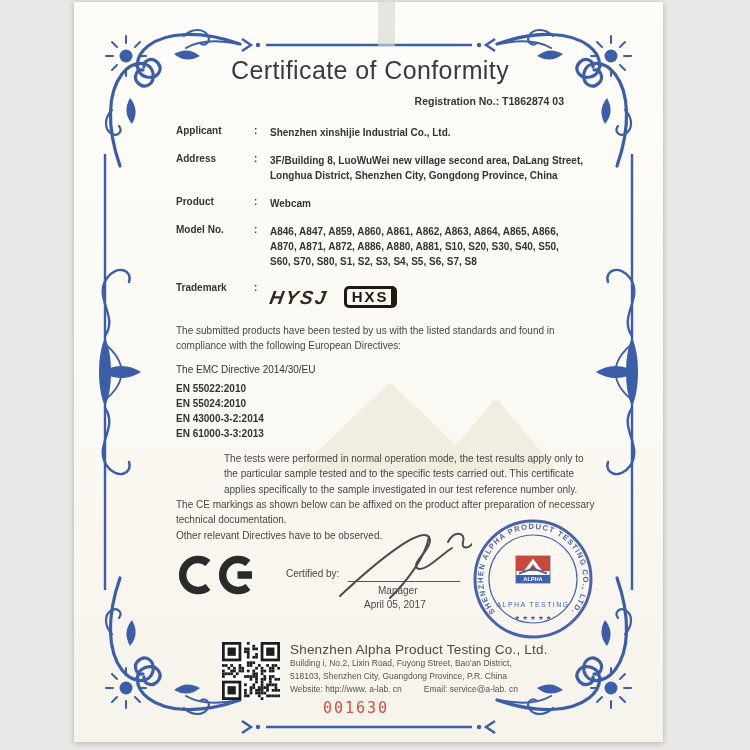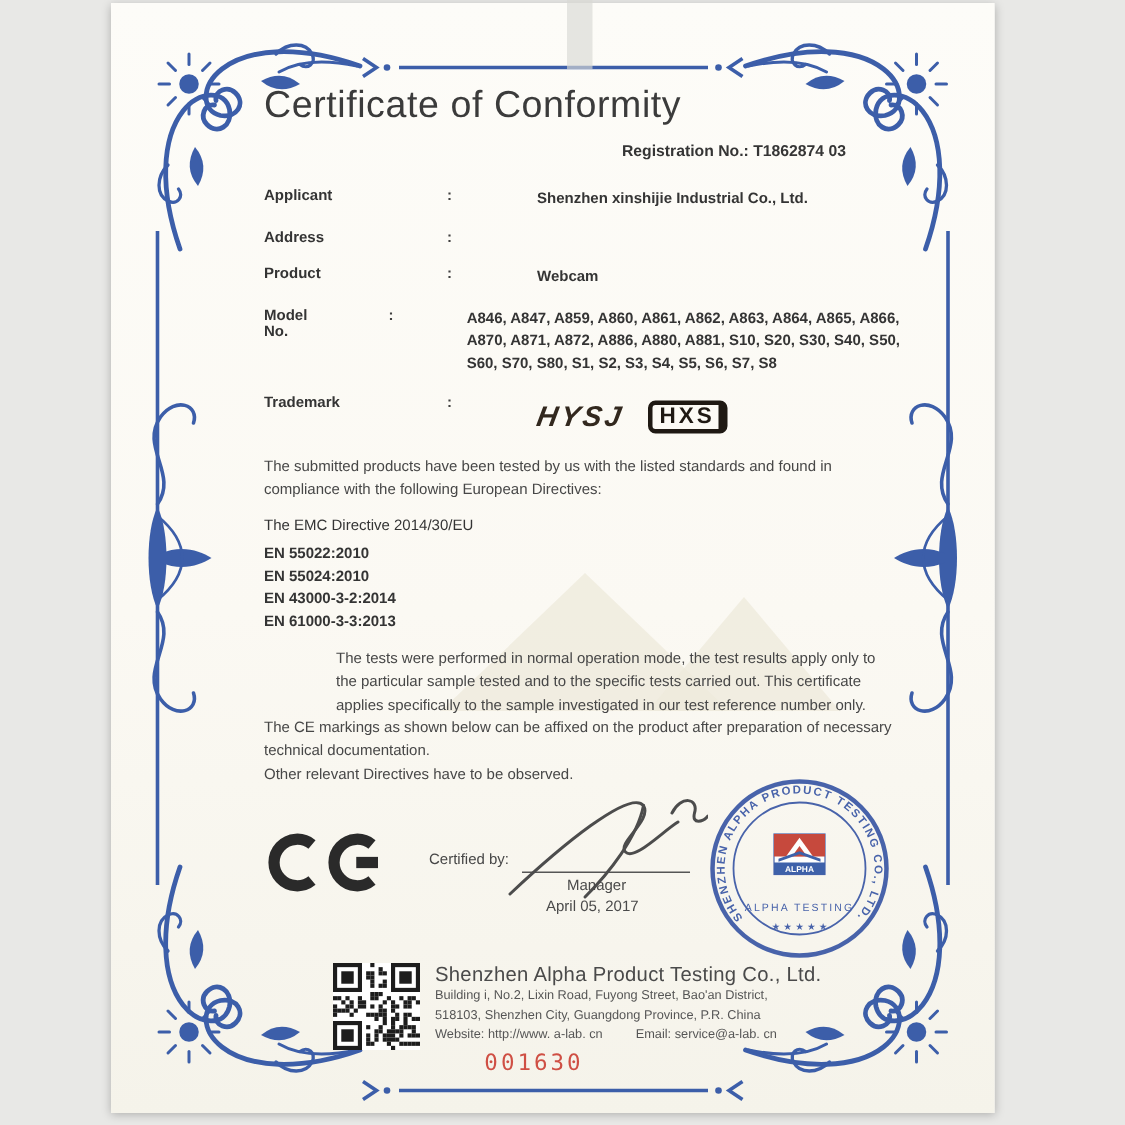--- a/index.html
+++ b/index.html
@@ -17,24 +17,24 @@
   .scan-mark {
     position:absolute; left:378px; top:0; width:17px; height:46px;
     background:#d8d8d4; opacity:.65;
   }
   
   .wm-tri { position:absolute; width:0; height:0; opacity:.75; }
   .wm-big { left:294px; top:382px; border-left:96px solid transparent; border-right:96px solid transparent; border-bottom:92px solid #edeadb; }
   .wm-small { left:432px; top:398px; border-left:64px solid transparent; border-right:64px solid transparent; border-bottom:76px solid #edeadb; }
 
   .content { position:absolute; left:176px; top:56px; width:424px; color:#3f3f3f; }
-  .title { text-align:left; font-size:25px; letter-spacing:.4px; color:#3b3b3b; margin-right:36px; }
+  .title { text-align:center; font-size:25px; letter-spacing:.4px; color:#3b3b3b; margin-right:36px; }
   .reg { text-align:right; font-size:10.5px; font-weight:bold; color:#353535; margin:10px 36px 0 0; }
   .fields { margin-top:18px; font-size:10px; }
-  .frow { display:flex; margin-bottom:13px;gap:44px; }
+  .frow { display:flex; margin-bottom:13px; }
   .flabel { width:78px; font-weight:bold; color:#343434; }
   .fcolon { width:16px; font-weight:bold; }
   .fvalue { flex:1; font-weight:bold; line-height:15px; color:#343434; }
   .vline { white-space:nowrap; }
   .para { font-size:10px; line-height:15.4px; color:#474747; }
   .intro { margin-top:2px; }
   .directive { margin-top:10px; font-size:10px; font-weight:normal; color:#343434; }
   .standards { margin-top:6px; }
   .std-line { font-size:10px; font-weight:bold; line-height:15px; color:#343434; }
   .testnote { margin-top:10px;margin-left:48px; }
@@ -136,20 +136,24 @@
 
   <div class="fields">
     <div class="frow">
       <div class="flabel">Applicant</div>
       <div class="fcolon">:</div>
       <div class="fvalue">Shenzhen xinshijie Industrial Co., Ltd.</div>
     </div>
     <div class="frow">
       <div class="flabel">Address</div>
       <div class="fcolon">:</div>
+      <div class="fvalue">
+          <div class="vline">3F/Building 8, LuoWuWei new village second area, DaLang Street,</div>
+          <div class="vline">Longhua District, Shenzhen City, Gongdong Province, China</div>
+        </div>
     </div>
     <div class="frow">
       <div class="flabel">Product</div>
       <div class="fcolon">:</div>
       <div class="fvalue">Webcam</div>
     </div>
     <div class="frow">
       <div class="flabel">Model No.</div>
       <div class="fcolon">:</div>
       <div class="fvalue">

